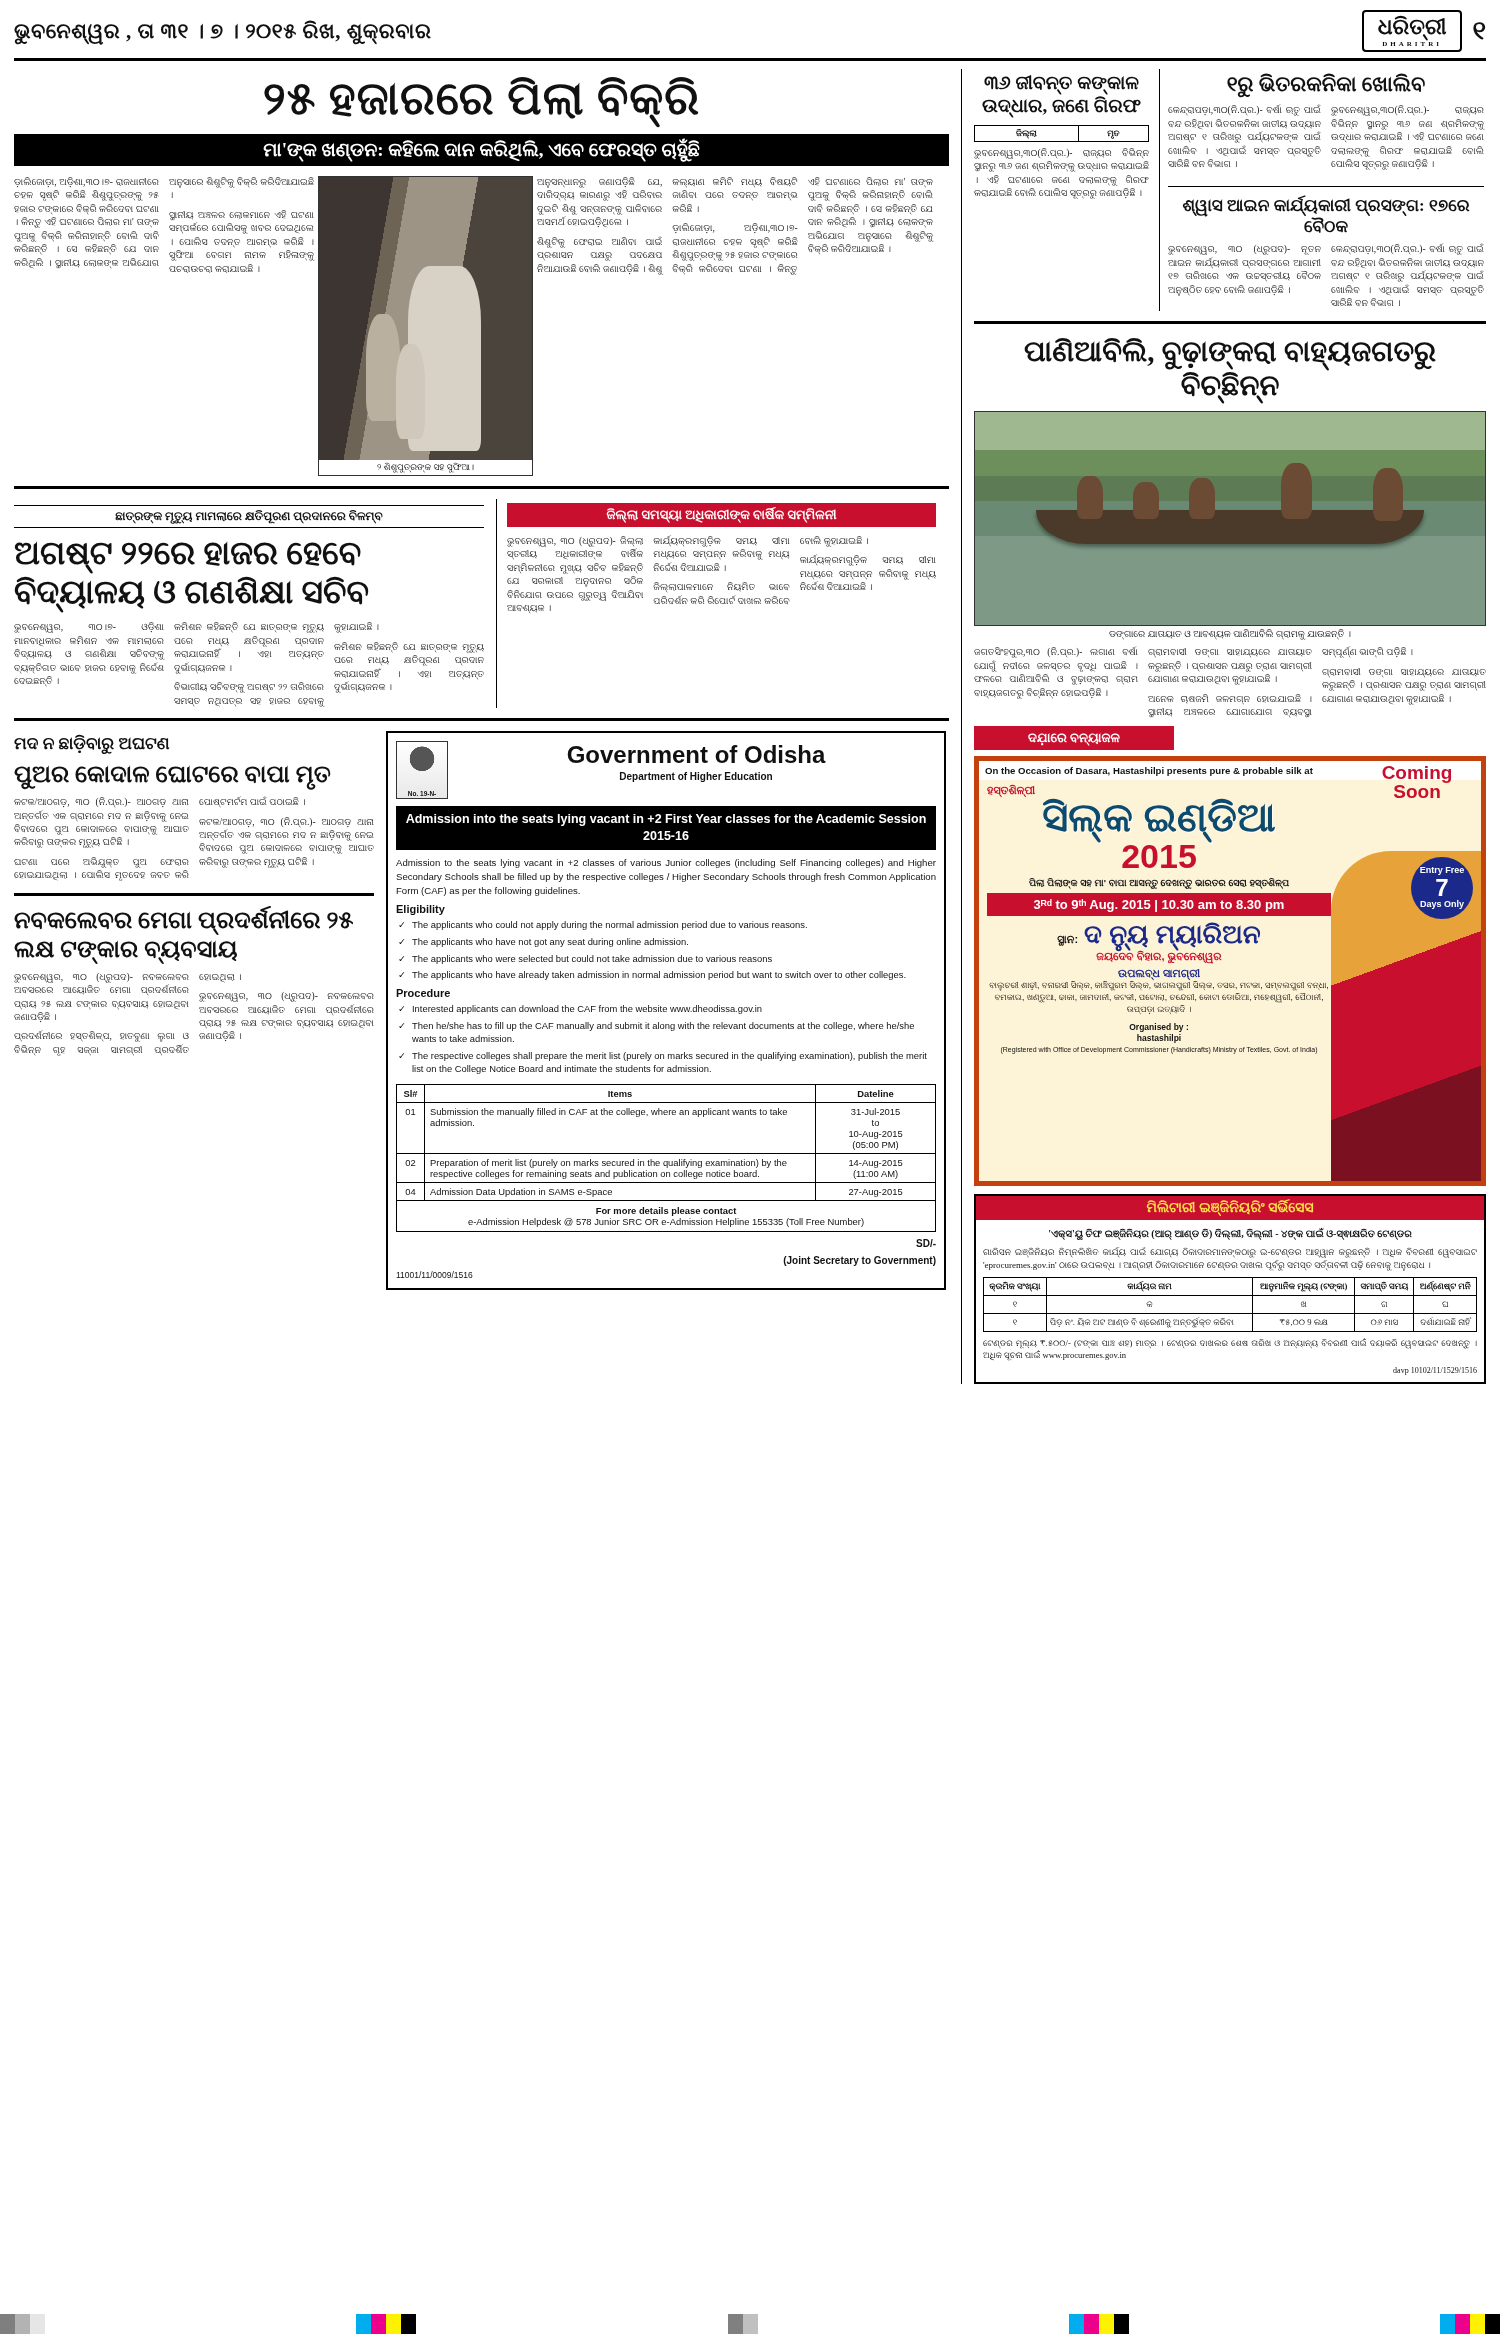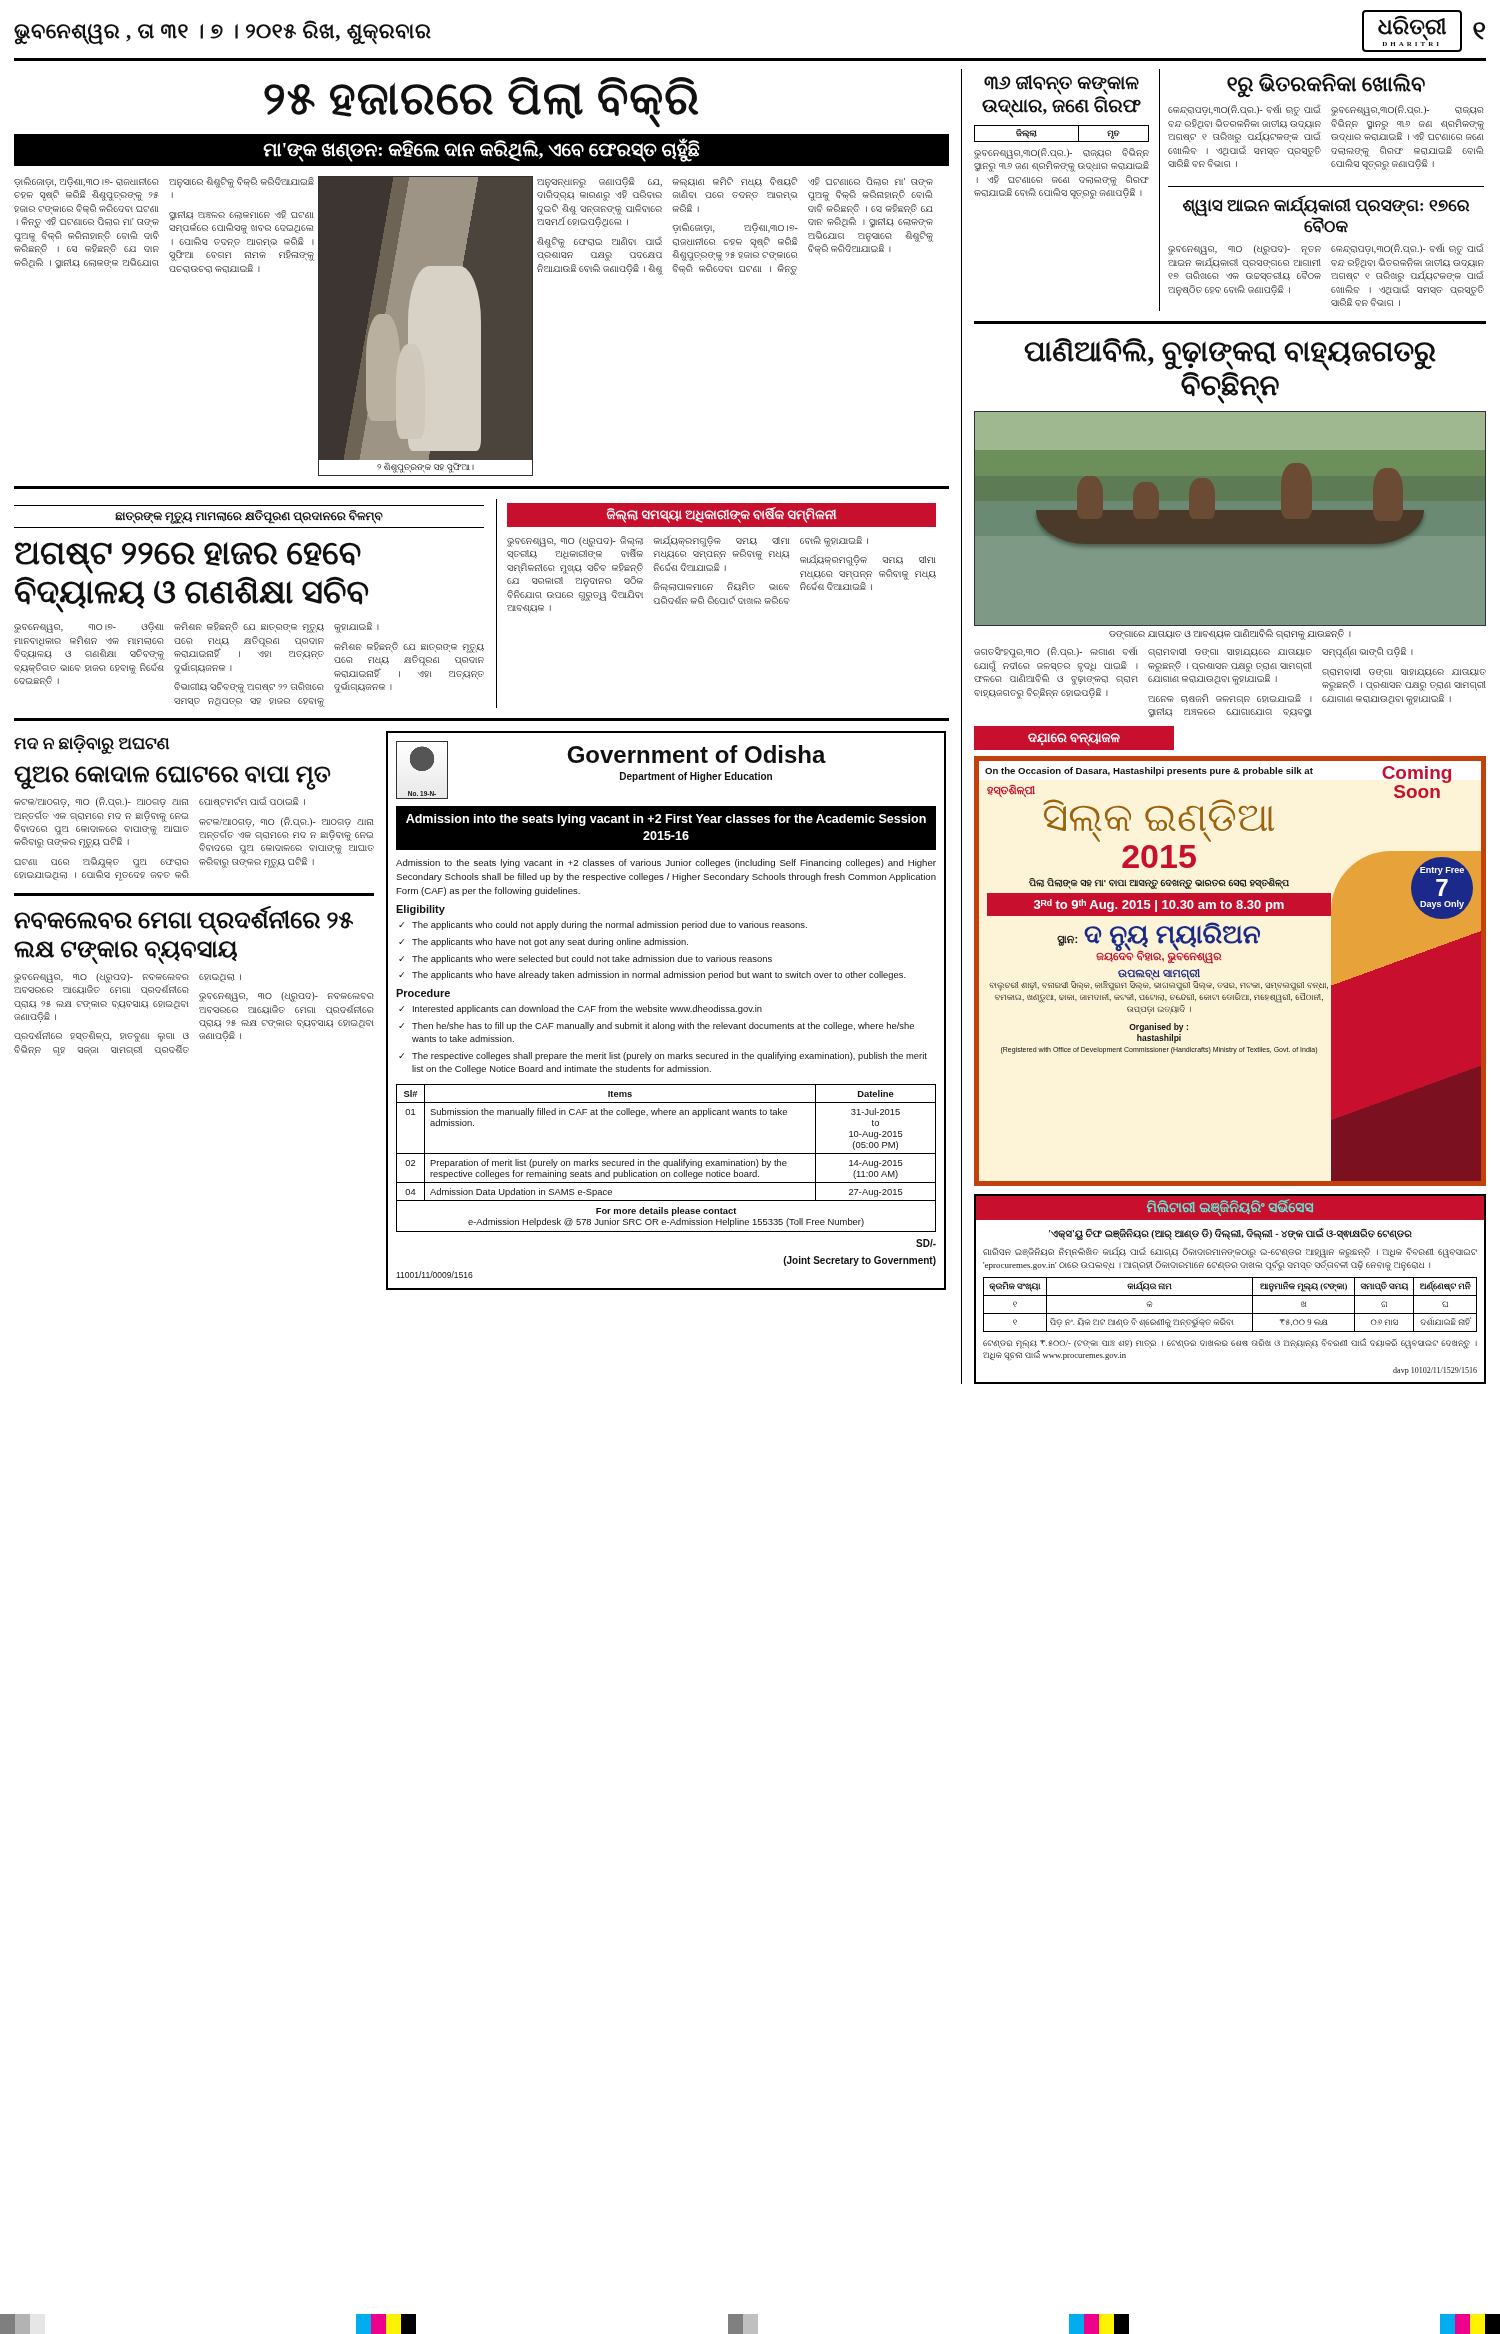--- a/index.html
+++ b/index.html
@@ -129,21 +129,21 @@
   .silk-ad {
     border:5px solid #c2410c; background:#fdf3d7; position:relative; overflow:hidden;
     font-family:"Liberation Sans", sans-serif;
   }
   .silk-top { background:#fff; font-size:9.6px; font-weight:bold; padding:4px 6px; color:#111; }
   .coming {
     position:absolute; right:4px; top:2px; width:120px; text-align:center;
     color:#c8102e; font-size:19px; font-weight:bold; line-height:1.05;
   }
   .silk-title {
-    font-size:40px; font-weight:normal; color:#a16207; text-align:center;
+    font-size:40px; font-weight:bold; color:#0c4a6e; text-align:center;
     text-shadow:1px 1px 0 #fff; line-height:1;
   }
   .silk-year { font-size:34px; font-weight:bold; color:#c8102e; text-align:center; }
   .silk-line { font-size:11px; text-align:center; font-weight:bold; }
   .silk-band { background:#c8102e; color:#fff; font-size:13px; font-weight:bold; text-align:center; padding:4px; }
   .silk-venue { font-size:26px; font-weight:bold; color:#1b2a8a; text-align:center; }
   .silk-small { font-size:8.5px; line-height:1.4; text-align:center; }
   .silk-model {
     position:absolute; right:0; bottom:0; width:150px; height:330px;
     background:linear-gradient(160deg,#e8a23a 0 35%, #c8102e 35% 70%, #7a1020 70%);
@@ -151,21 +151,21 @@
   }
   .entry-badge {
     position:absolute; right:8px; top:96px; width:62px; height:62px; border-radius:50%;
     background:#1b2a8a; color:#fff; font-size:9px; font-weight:bold; text-align:center;
     display:flex; flex-direction:column; align-items:center; justify-content:center; line-height:1.05;
   }
   .entry-badge b { font-size:24px; }
 
   
   .tender { border:2px solid #000; padding:7px; }
-  .tender-band { background:#c8102e; color:#5eead4; font-size:14px; font-weight:bold; text-align:center; padding:4px; margin:-7px -7px 7px; }
+  .tender-band { background:#c8102e; color:#fde047; font-size:14px; font-weight:bold; text-align:center; padding:4px; margin:-7px -7px 7px; }
   .tender-head { font-size:10px; font-weight:bold; text-align:center; line-height:1.4; margin-bottom:5px; }
   .tender-p { font-size:9px; line-height:1.45; text-align:justify; margin-bottom:5px; }
   table.tender-tbl { width:100%; border-collapse:collapse; font-size:8.6px; }
   table.tender-tbl th, table.tender-tbl td { border:1px solid #000; padding:3px; text-align:center; vertical-align:middle; }
   .tender-foot { font-size:8.6px; line-height:1.45; margin-top:5px; text-align:justify; }
   .tender-code { font-size:8px; text-align:right; margin-top:4px; }
 
   
   .colorbar { position:absolute; left:0; bottom:0; width:1500px; height:20px; display:flex; }
   .colorbar .grp { display:flex; }

